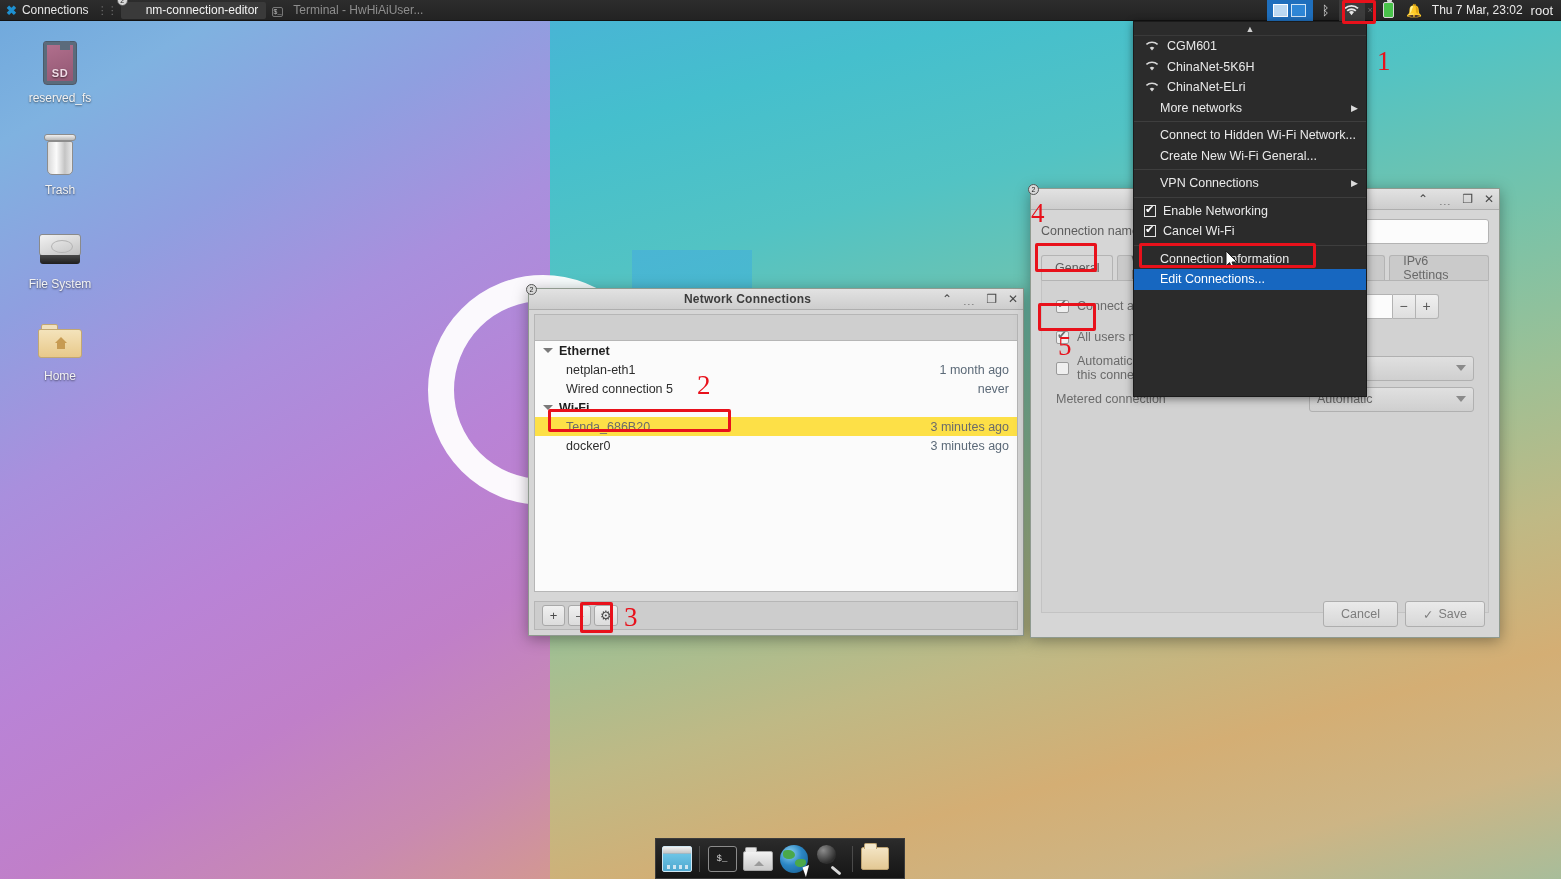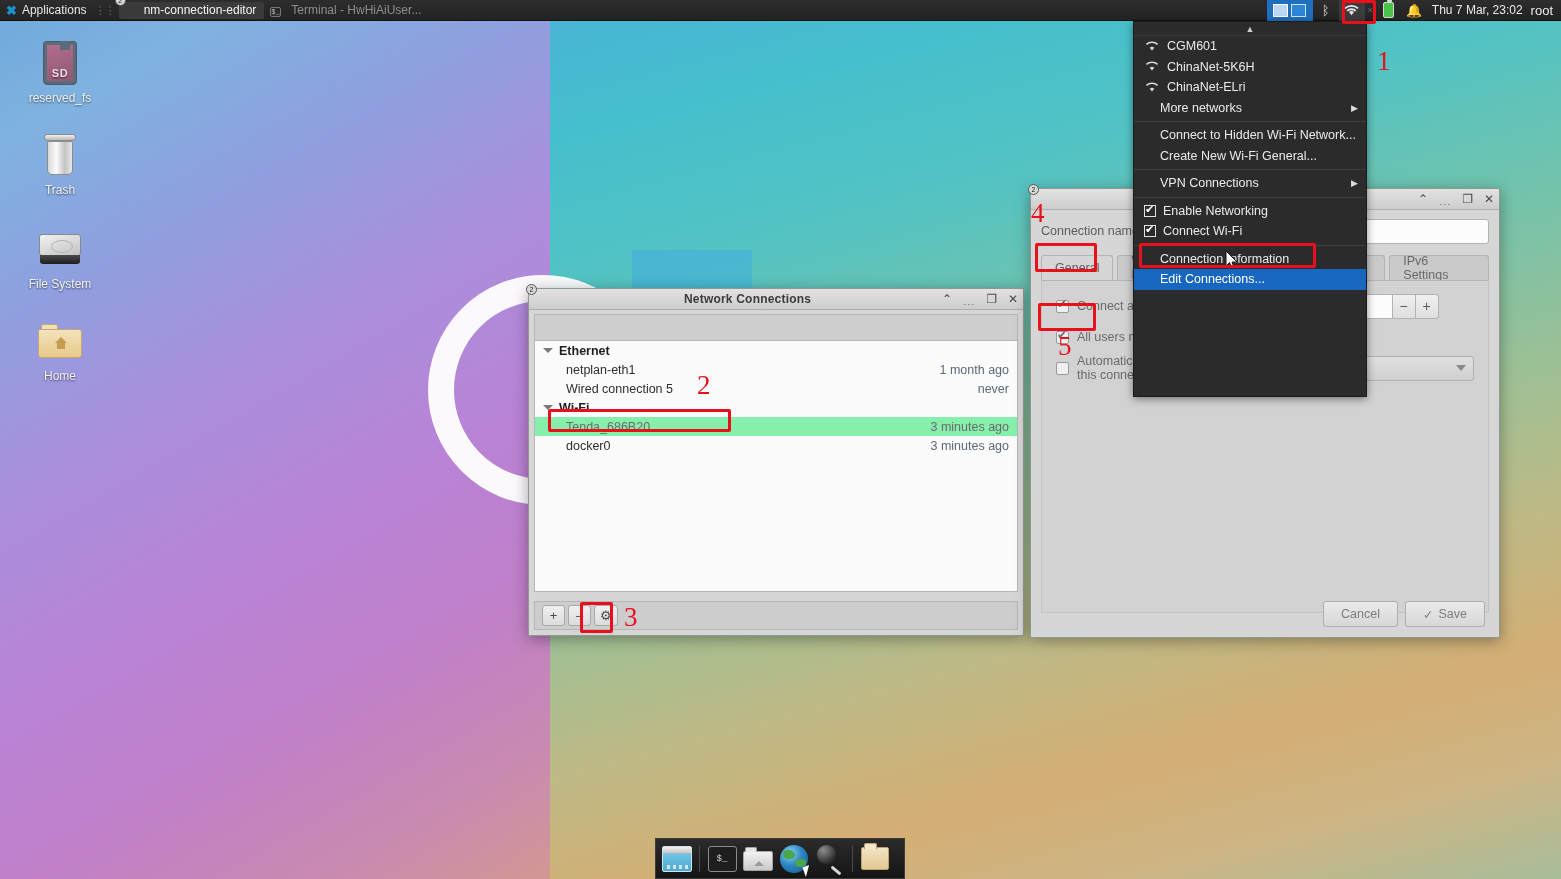--- a/index.html
+++ b/index.html
@@ -166,21 +166,21 @@
   #nc-toolstrip { height:26px; margin:4px 5px 0 5px; background:#cfcfcf;
                   border:1px solid #b6b6b6; border-bottom:none; }
   #nc-list { margin:0 5px; height:252px; background:#fbfbfb; border:1px solid #b6b6b6;
              overflow:hidden; position:relative; font-size:12.5px; color:#2e2e2e; }
   .nc-group { display:flex; align-items:center; height:19px; font-weight:bold; font-size:12.5px;
               padding-left:8px; gap:6px; color:#1f1f1f; }
   .nc-group .tri { width:0;height:0;border-left:5px solid transparent;border-right:5px solid transparent;
                    border-top:5px solid #7a7a7a; }
   .nc-row { display:flex; align-items:center; height:19px; padding:0 8px 0 31px;
             font-size:12.5px; }
-  .nc-row.sel { background:#86efac; }
+  .nc-row.sel { background:#fde047; }
   .nc-row .nm { flex:1; color:#2e2e2e; }
   .nc-row.sel .nm { color:#6b6b6b; }
   .nc-row .when { color:#5c6a78; }
   .nc-row.sel .when { color:#6b6b6b; }
   #nc-bottom { position:absolute; left:5px; right:5px; bottom:5px; height:29px;
                background:#cdcdcd; border:1px solid #b6b6b6; display:flex; align-items:center;
                padding-left:7px; gap:3px; }
   .gbtn { height:21px; min-width:23px; padding:0 5px; background:linear-gradient(#f0f0f0,#dcdcdc);
           border:1px solid #a8a8a8; border-radius:3px; display:flex; align-items:center;
           justify-content:center; font-size:13px; color:#4a4a4a; }
@@ -316,21 +316,21 @@
         <div class="folder-home2"></div>
       </div>
   </div>
   <div class="lbl">Home</div>
 </div>
 
 <div id="panel">
   <div id="panel-left">
     <div class="apps-btn">
       <span class="x-logo">✖</span>
-      <span>Applications</span>
+      <span>Connections</span>
     </div>
     <span class="grip">⋮⋮</span>
     <div class="tb-item active">
       <span class="tb-icon"><span class="nm-orb"></span></span>
       <span>nm-connection-editor</span>
     </div>
     <div class="tb-item inactive">
       <span class="tb-icon"><span class="term-ico">$_</span></span>
       <span>Terminal - HwHiAiUser...</span>
     </div>
@@ -465,20 +465,27 @@
 
       <div class="ed-line">
         <span class="ed-cb"></span>
         <span>Automatically connect to VPN when using this connection</span>
         <span class="combo" style="width:165px;">
           <span class="cv"></span>
           <span class="dn"></span>
         </span>
       </div>
 
+      <div class="ed-line">
+        <span>Metered connection</span>
+        <span class="combo" style="width:165px; margin-left:auto;">
+          <span class="cv">Automatic</span>
+          <span class="dn"></span>
+        </span>
+      </div>
     </div>
   </div>
 
   <div id="ed-actions">
     <span class="ed-abtn">Cancel</span>
     <span class="ed-abtn">
       <span>✓</span>
       <span>Save</span>
     </span>
   </div>
@@ -532,21 +539,21 @@
     <span class="arrow">▶</span>
   </div>
   <div class="mi-sep"></div>
 
   <div class="mi">
     <span class="cbx on"></span>
     <span class="label">Enable Networking</span>
   </div>
   <div class="mi">
     <span class="cbx on"></span>
-    <span class="label">Connect Wi-Fi</span>
+    <span class="label">Cancel Wi-Fi</span>
   </div>
   <div class="mi-sep"></div>
   <div class="mi">
     <span class="label" style="padding-left:16px;">Connection Information</span>
   </div>
   <div class="mi sel">
     <span class="label" style="padding-left:16px;">Edit Connections...</span>
   </div>
 </div>
 

